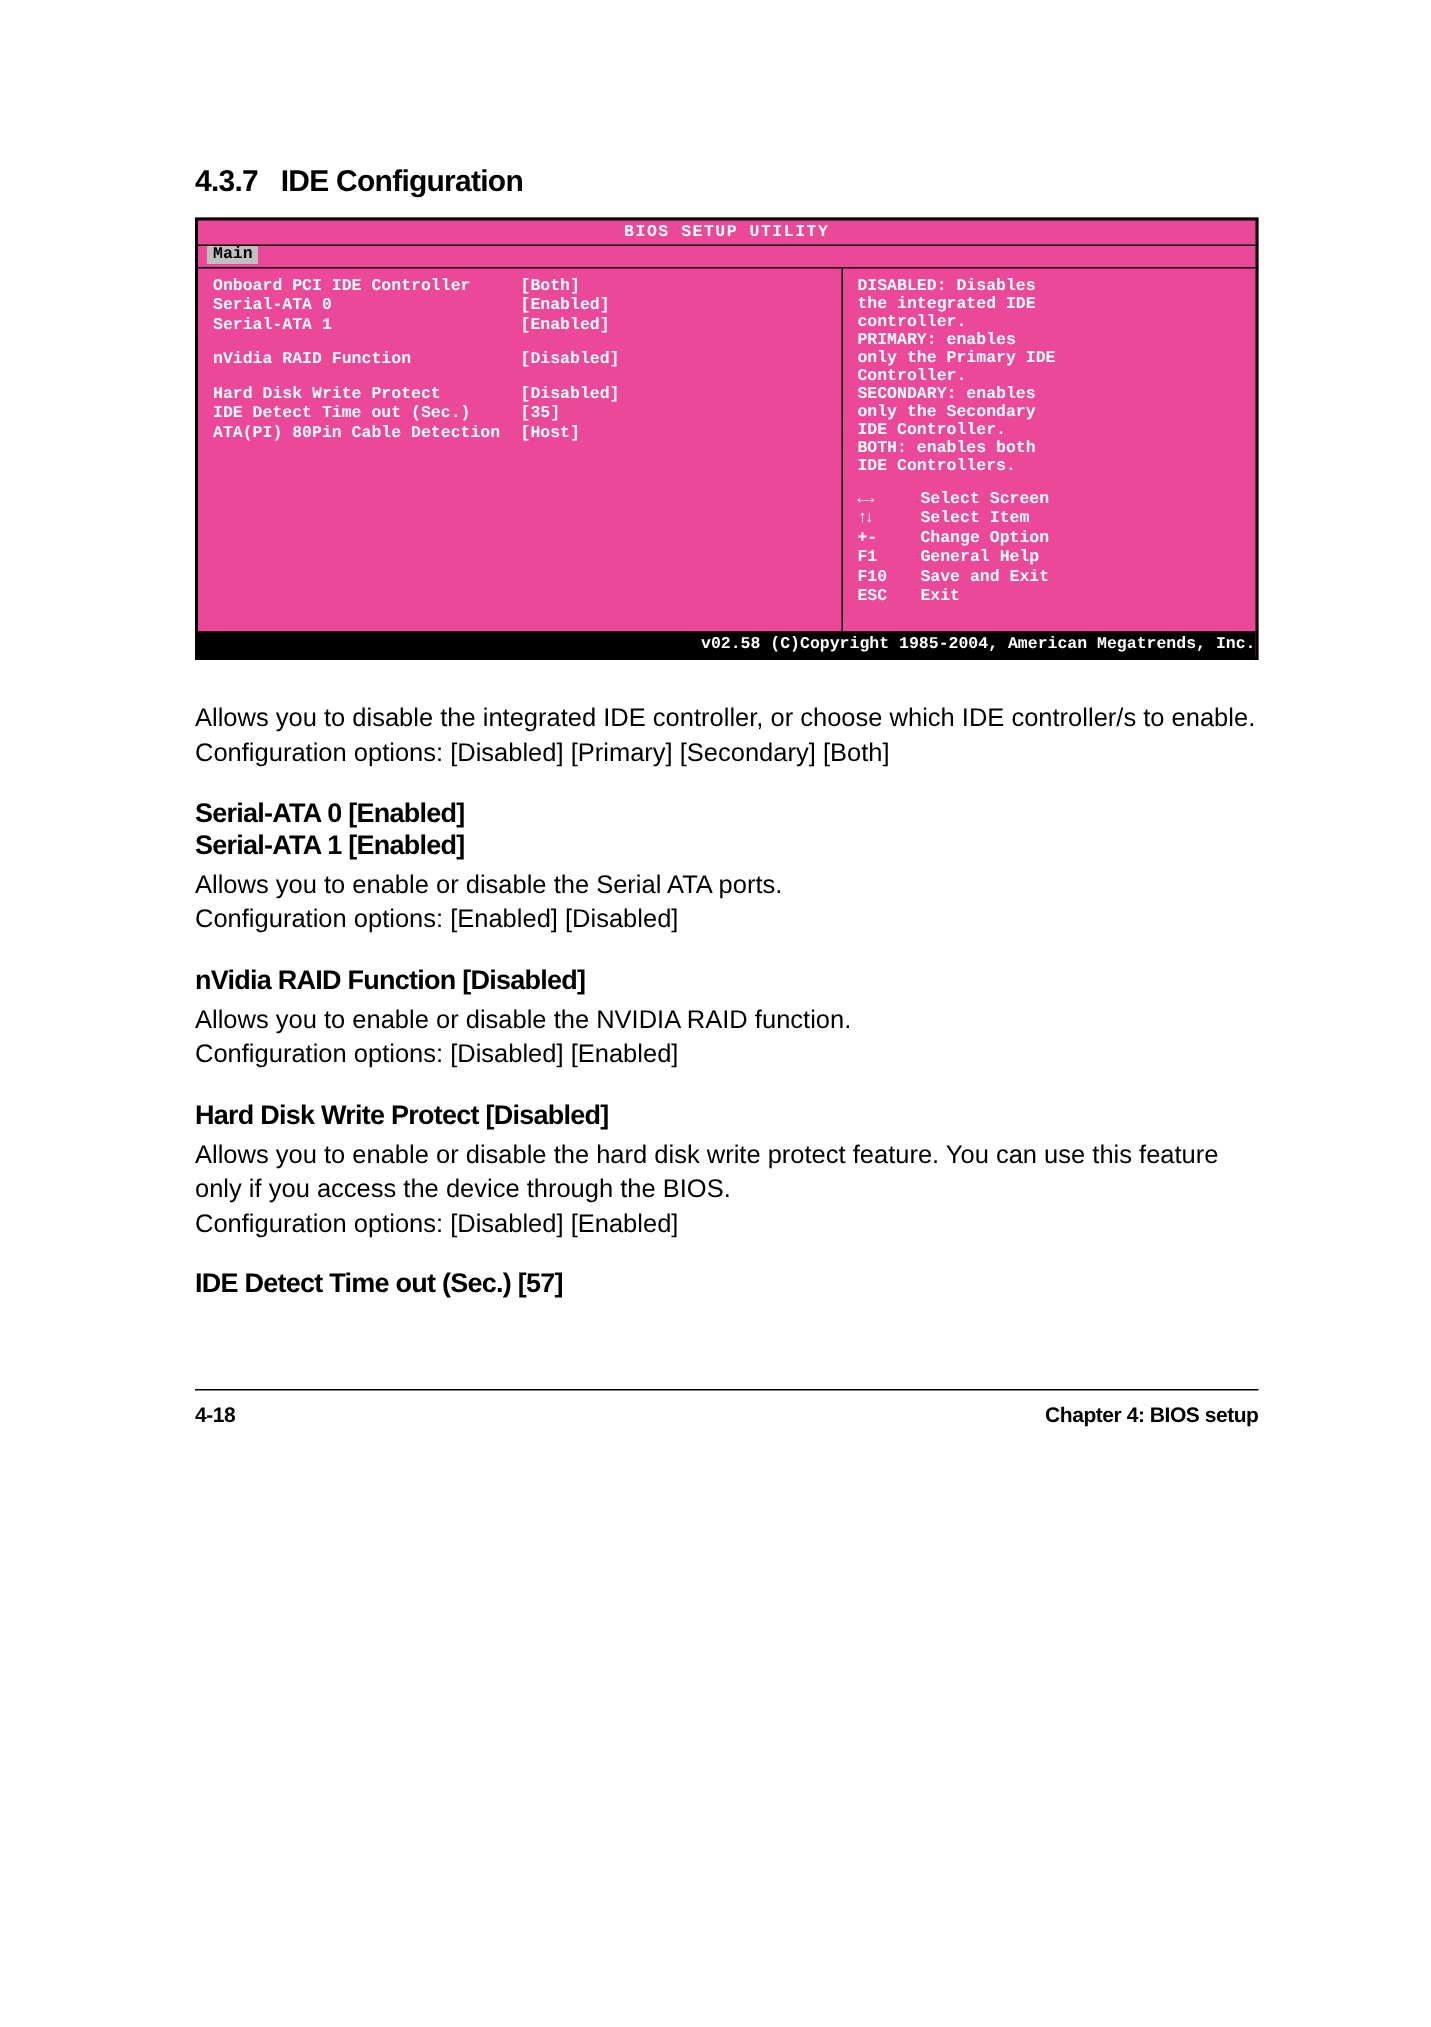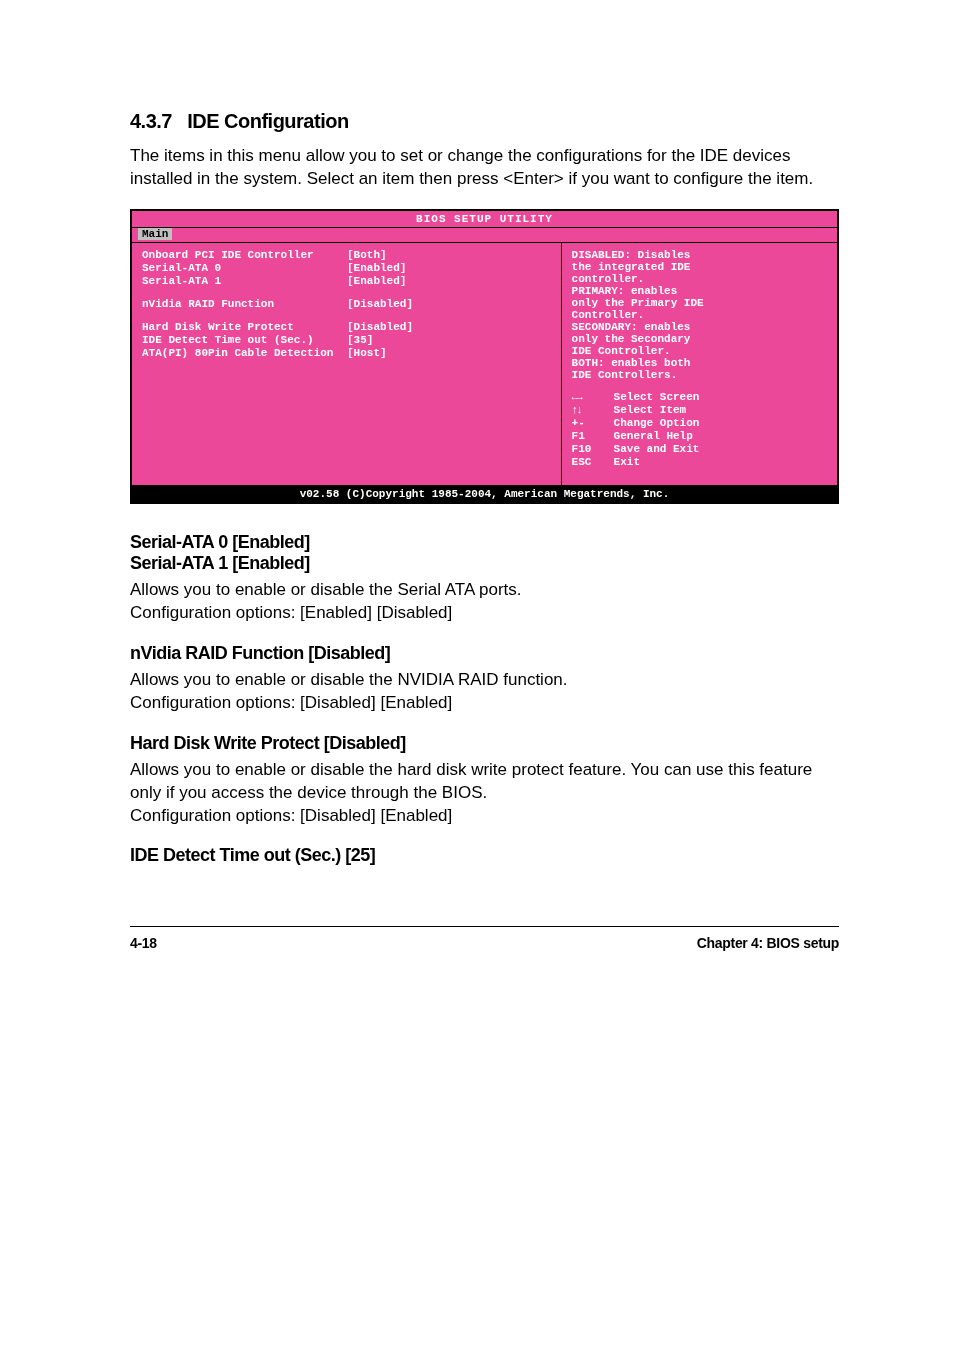--- a/index.html
+++ b/index.html
@@ -71,21 +71,21 @@
       width: 205px;
     }
     .bios-help-row {
       display: flex;
       margin-bottom: 1px;
     }
     .bios-help-row .key {
       width: 42px;
     }
     .bios-footer {
-      text-align: center;
+      text-align: right;
       padding: 2px 0;
       border-top: 1px solid #000;
       background: #000;
     }
     .sub-heading-h2 {
       font-size: 20px;
       font-weight: 900;
       margin-top: 20px;
       margin-bottom: 6px;
       font-stretch: condensed;
@@ -120,21 +120,20 @@
 </head>
 <body>
 
 <div class="page">
 
   <div class="section-number-title">
     <span>4.3.7</span>&nbsp;&nbsp;
     <span>IDE Configuration</span>
   </div>
 
-  <div class="body-text">The items in this menu allow you to set or change the configurations for the IDE devices installed in the system. Select an item then press &lt;Enter&gt; if you want to configure the item.</div>
 
   <div class="bios-box">
     <div class="bios-title-bar">BIOS SETUP UTILITY</div>
     <div class="bios-tab-row">
       <span class="bios-tab">Main</span>
     </div>
     <div class="bios-main">
       <div class="bios-left">
         <div class="bios-row">
           <span class="label">Onboard PCI IDE Controller</span>
@@ -202,34 +201,35 @@
         </div>
         <div class="bios-help-row">
           <span class="key">ESC</span>
           <span>Exit</span>
         </div>
       </div>
     </div>
     <div class="bios-footer">v02.58 (C)Copyright 1985-2004, American Megatrends, Inc.</div>
   </div>
 
+  <div class="body-text">Allows you to disable the integrated IDE controller, or choose which IDE controller/s to enable. Configuration options: [Disabled] [Primary] [Secondary] [Both]</div>
 
   <div class="sub-heading-h3" style="white-space:pre-line">Serial-ATA 0 [Enabled]
 Serial-ATA 1 [Enabled]</div>
   <div class="body-text" style="white-space:pre-line">Allows you to enable or disable the Serial ATA ports.
 Configuration options: [Enabled] [Disabled]</div>
 
   <div class="sub-heading-h3">nVidia RAID Function [Disabled]</div>
   <div class="body-text" style="white-space:pre-line">Allows you to enable or disable the NVIDIA RAID function.
 Configuration options: [Disabled] [Enabled]</div>
 
   <div class="sub-heading-h3">Hard Disk Write Protect [Disabled]</div>
   <div class="body-text" style="white-space:pre-line">Allows you to enable or disable the hard disk write protect feature. You can use this feature only if you access the device through the BIOS.
 Configuration options: [Disabled] [Enabled]</div>
 
-  <div class="sub-heading-h3">IDE Detect Time out (Sec.) [25]</div>
+  <div class="sub-heading-h3">IDE Detect Time out (Sec.) [57]</div>
 
   <div class="footer-bar">
     <span>4-18</span>
     <span>Chapter 4: BIOS setup</span>
   </div>
 
 </div>
 
 </body></html>

